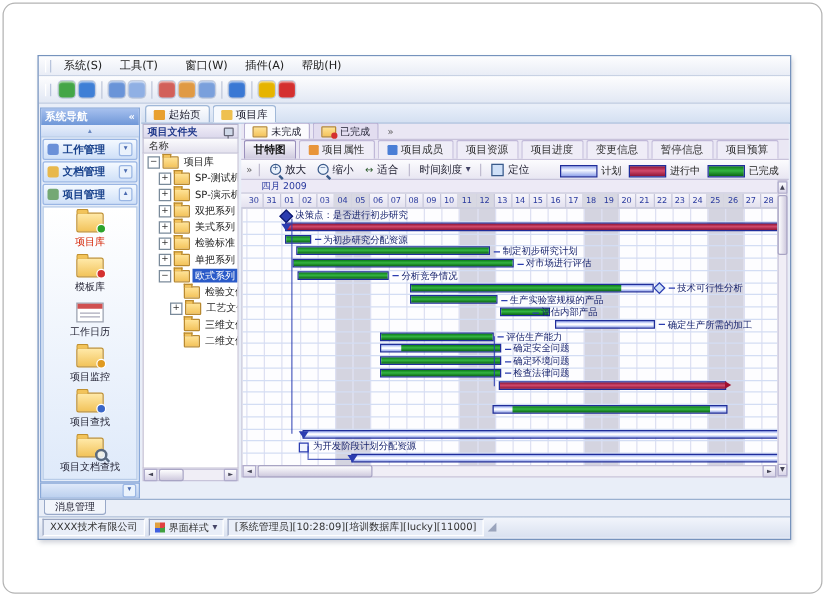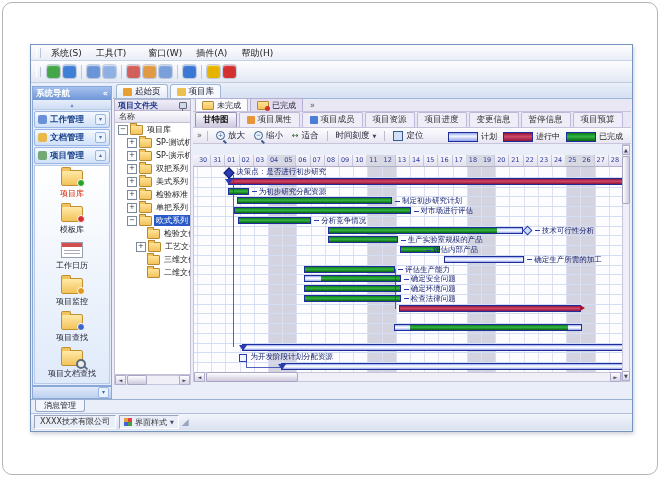--- a/index.html
+++ b/index.html
@@ -406,20 +406,23 @@
             <span class="sw active"></span>
             <span class="llab">进行中</span>
           </div>
           <div class="litem">
             <span class="sw done"></span>
             <span class="llab">已完成</span>
           </div>
         </div>
     </div>
 
+    <div id="month-row">
+      <span>四月 2009</span>
+    </div>
     <div id="day-row">
         <div class="dcell" style="left: 3px; width: 14.2px;">30</div>
         <div class="dcell" style="left: 17.2px; width: 14.2px;">31</div>
         <div class="dcell" style="left: 31.4px; width: 14.2px;">01</div>
         <div class="dcell" style="left: 45.6px; width: 14.2px;">02</div>
         <div class="dcell" style="left: 59.8px; width: 14.2px;">03</div>
         <div class="dcell wk" style="left: 74px; width: 14.2px;">04</div>
         <div class="dcell wk" style="left: 88.2px; width: 14.2px;">05</div>
         <div class="dcell" style="left: 102.4px; width: 14.2px;">06</div>
         <div class="dcell" style="left: 116.6px; width: 14.2px;">07</div>
@@ -592,17 +595,18 @@
     <div id="msg-band">
       <div class="msgtab">消息管理</div>
     </div>
     <div id="statusbar">
       <span class="scell" id="st-company">XXXX技术有限公司</span>
       <span class="stylebtn">
         <span class="sticon"></span>
         <span>界面样式</span>
         <span class="stdrop">▼</span>
       </span>
+      <span class="scell">[系统管理员][10:28:09][培训数据库][lucky][11000]</span>
       <span class="grip">◢</span>
     </div>
 
   </div>
 </div>
 
 </body></html>

